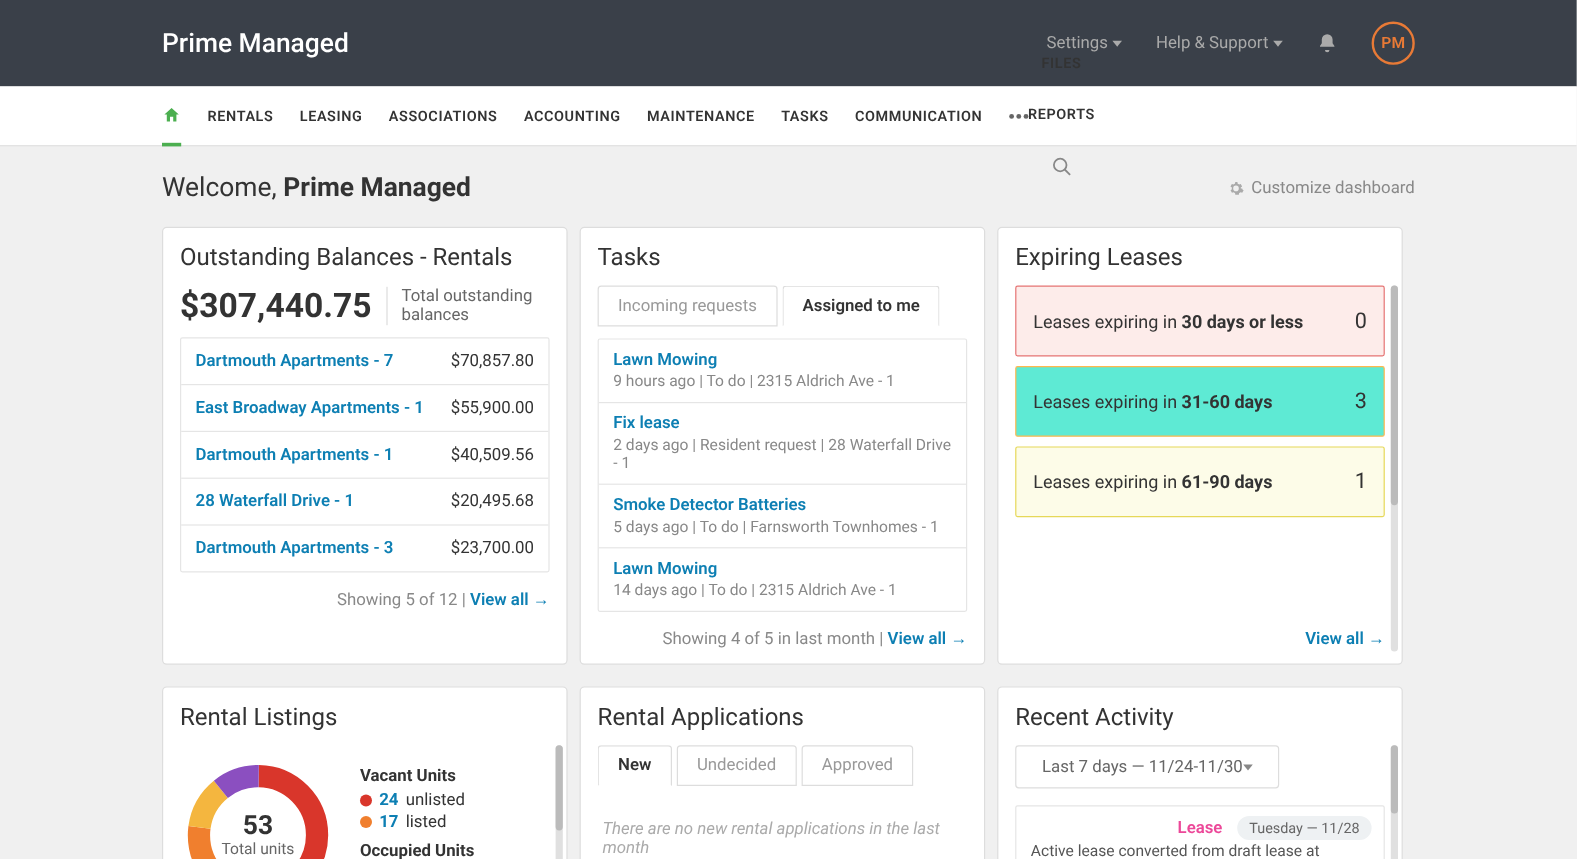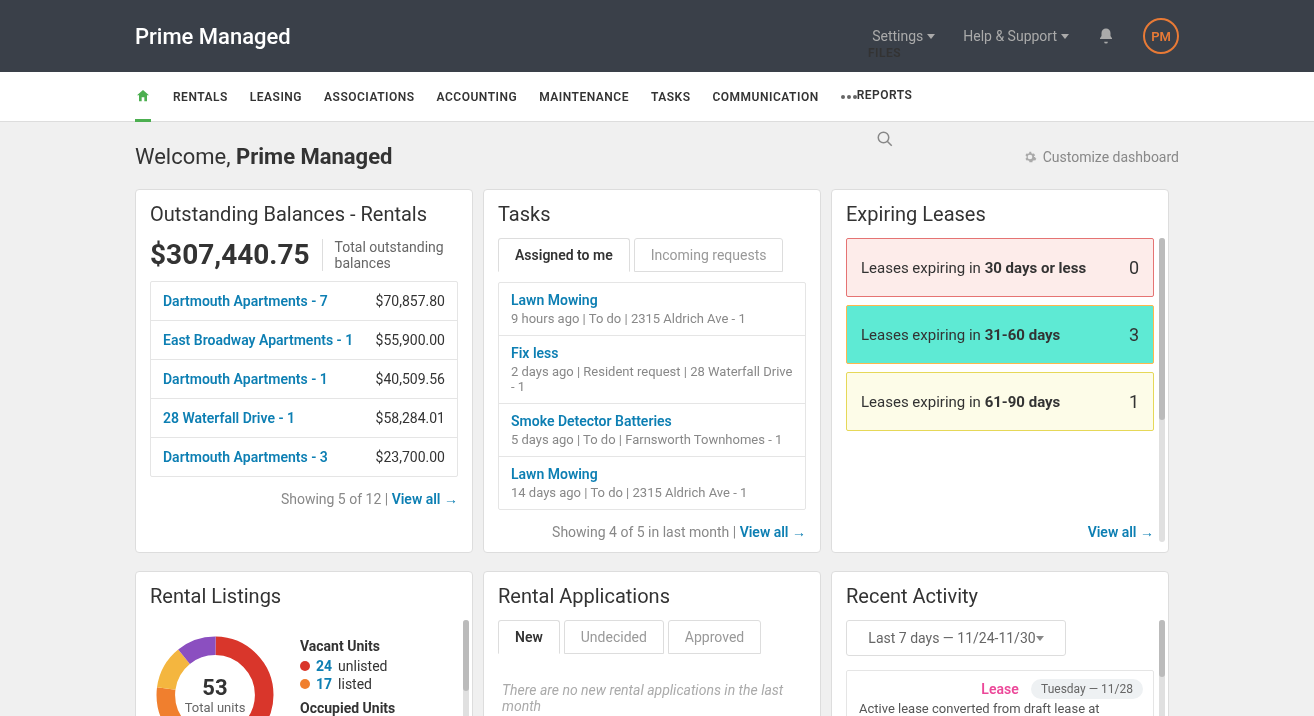--- a/index.html
+++ b/index.html
@@ -156,45 +156,45 @@
         <div class="balance-row">
             <span class="balance-name">East Broadway Apartments - 1</span>
             <span class="balance-amt">$55,900.00</span>
           </div>
         <div class="balance-row">
             <span class="balance-name">Dartmouth Apartments - 1</span>
             <span class="balance-amt">$40,509.56</span>
           </div>
         <div class="balance-row">
             <span class="balance-name">28 Waterfall Drive - 1</span>
-            <span class="balance-amt">$58,284.01</span>
+            <span class="balance-amt">$20,495.68</span>
           </div>
         <div class="balance-row">
             <span class="balance-name">Dartmouth Apartments - 3</span>
             <span class="balance-amt">$23,700.00</span>
           </div>
       </div>
       <div class="card-footer">
         <span>Showing 5 of 12  |  </span><span class="view-all">View all →</span>
       </div>
     </div>
 
     <div class="card c2">
       <div class="card-title">Tasks</div>
       <div class="tabs">
+        <div class="tab">Incoming requests</div>
         <div class="tab active">Assigned to me</div>
-        <div class="tab">Incoming requests</div>
       </div>
       <div class="task-list">
         <div class="task-row">
             <div class="task-name">Lawn Mowing</div>
             <div class="task-meta">9 hours ago | To do | 2315 Aldrich Ave - 1</div>
           </div>
         <div class="task-row">
-            <div class="task-name">Fix less</div>
+            <div class="task-name">Fix lease</div>
             <div class="task-meta">2 days ago | Resident request | 28 Waterfall Drive - 1</div>
           </div>
         <div class="task-row">
             <div class="task-name">Smoke Detector Batteries</div>
             <div class="task-meta">5 days ago | To do | Farnsworth Townhomes - 1</div>
           </div>
         <div class="task-row">
             <div class="task-name">Lawn Mowing</div>
             <div class="task-meta">14 days ago | To do | 2315 Aldrich Ave - 1</div>
           </div>

